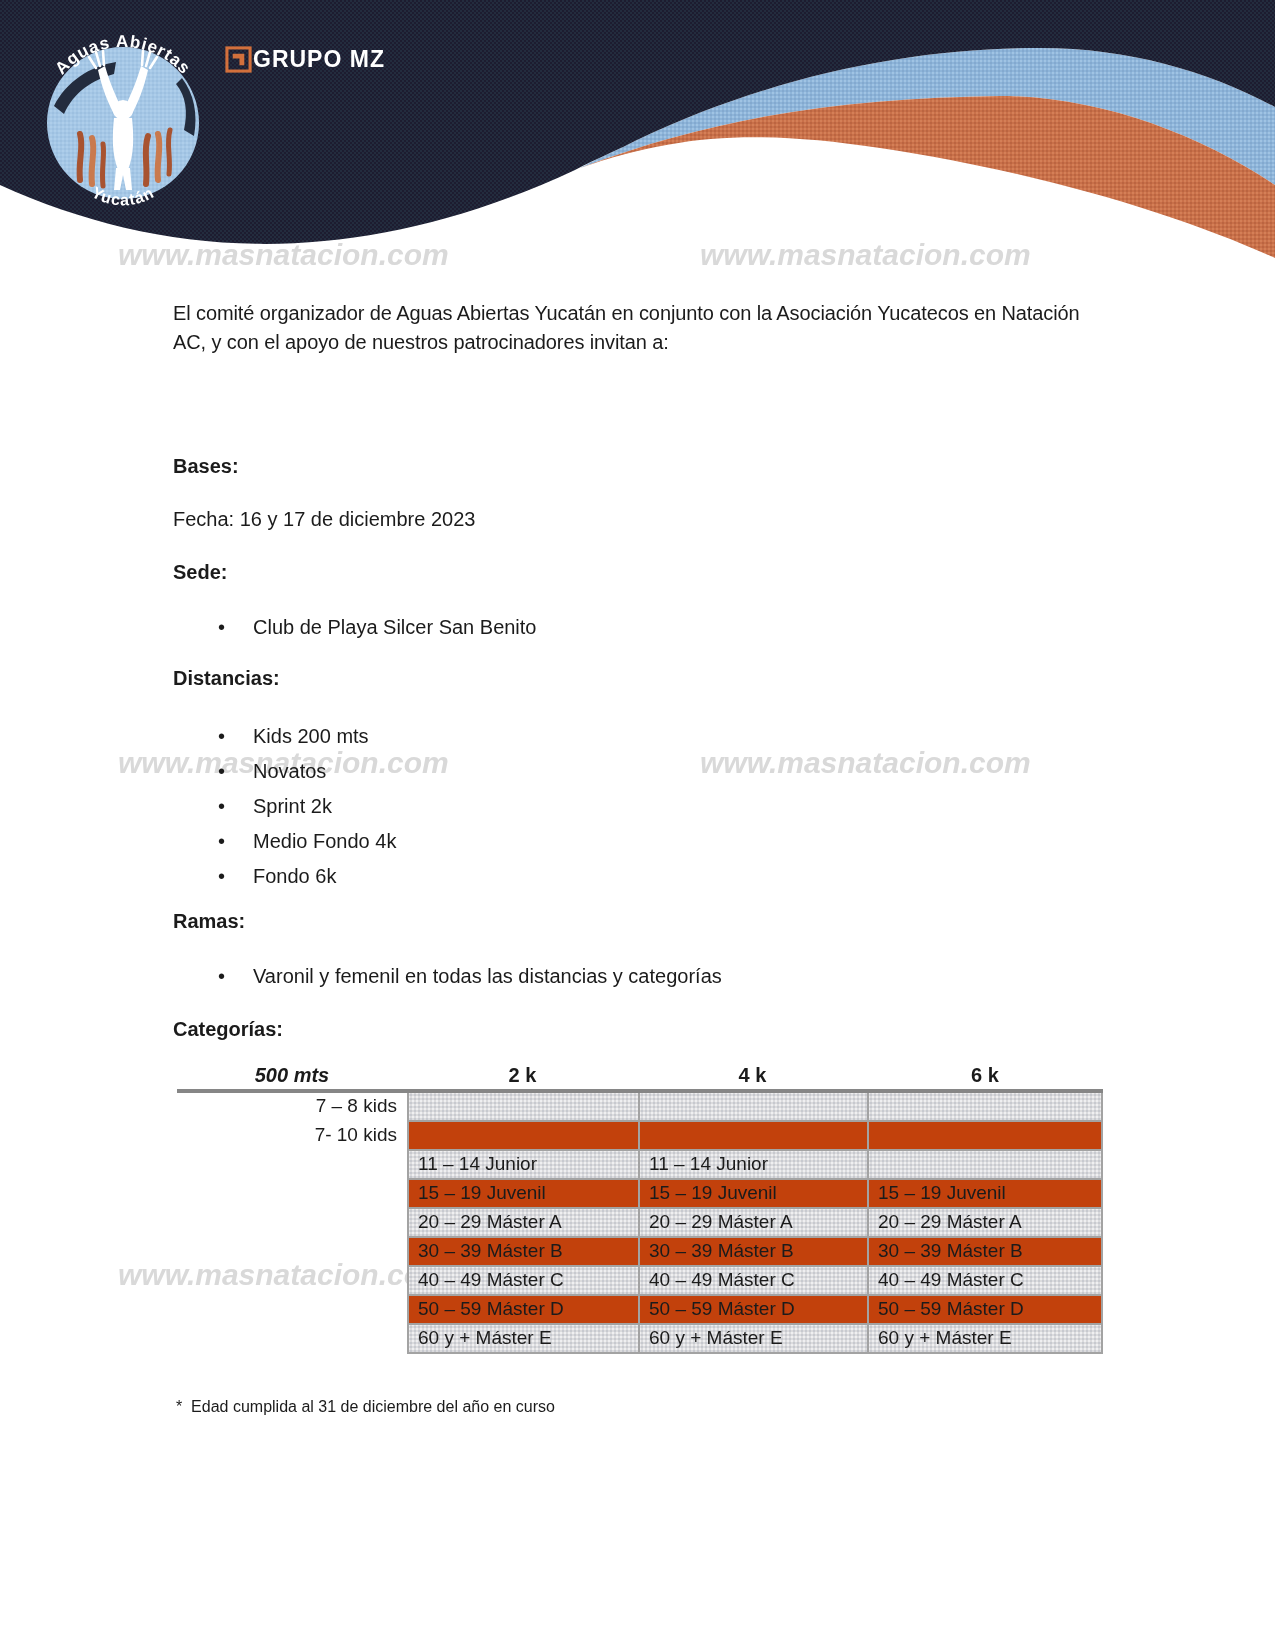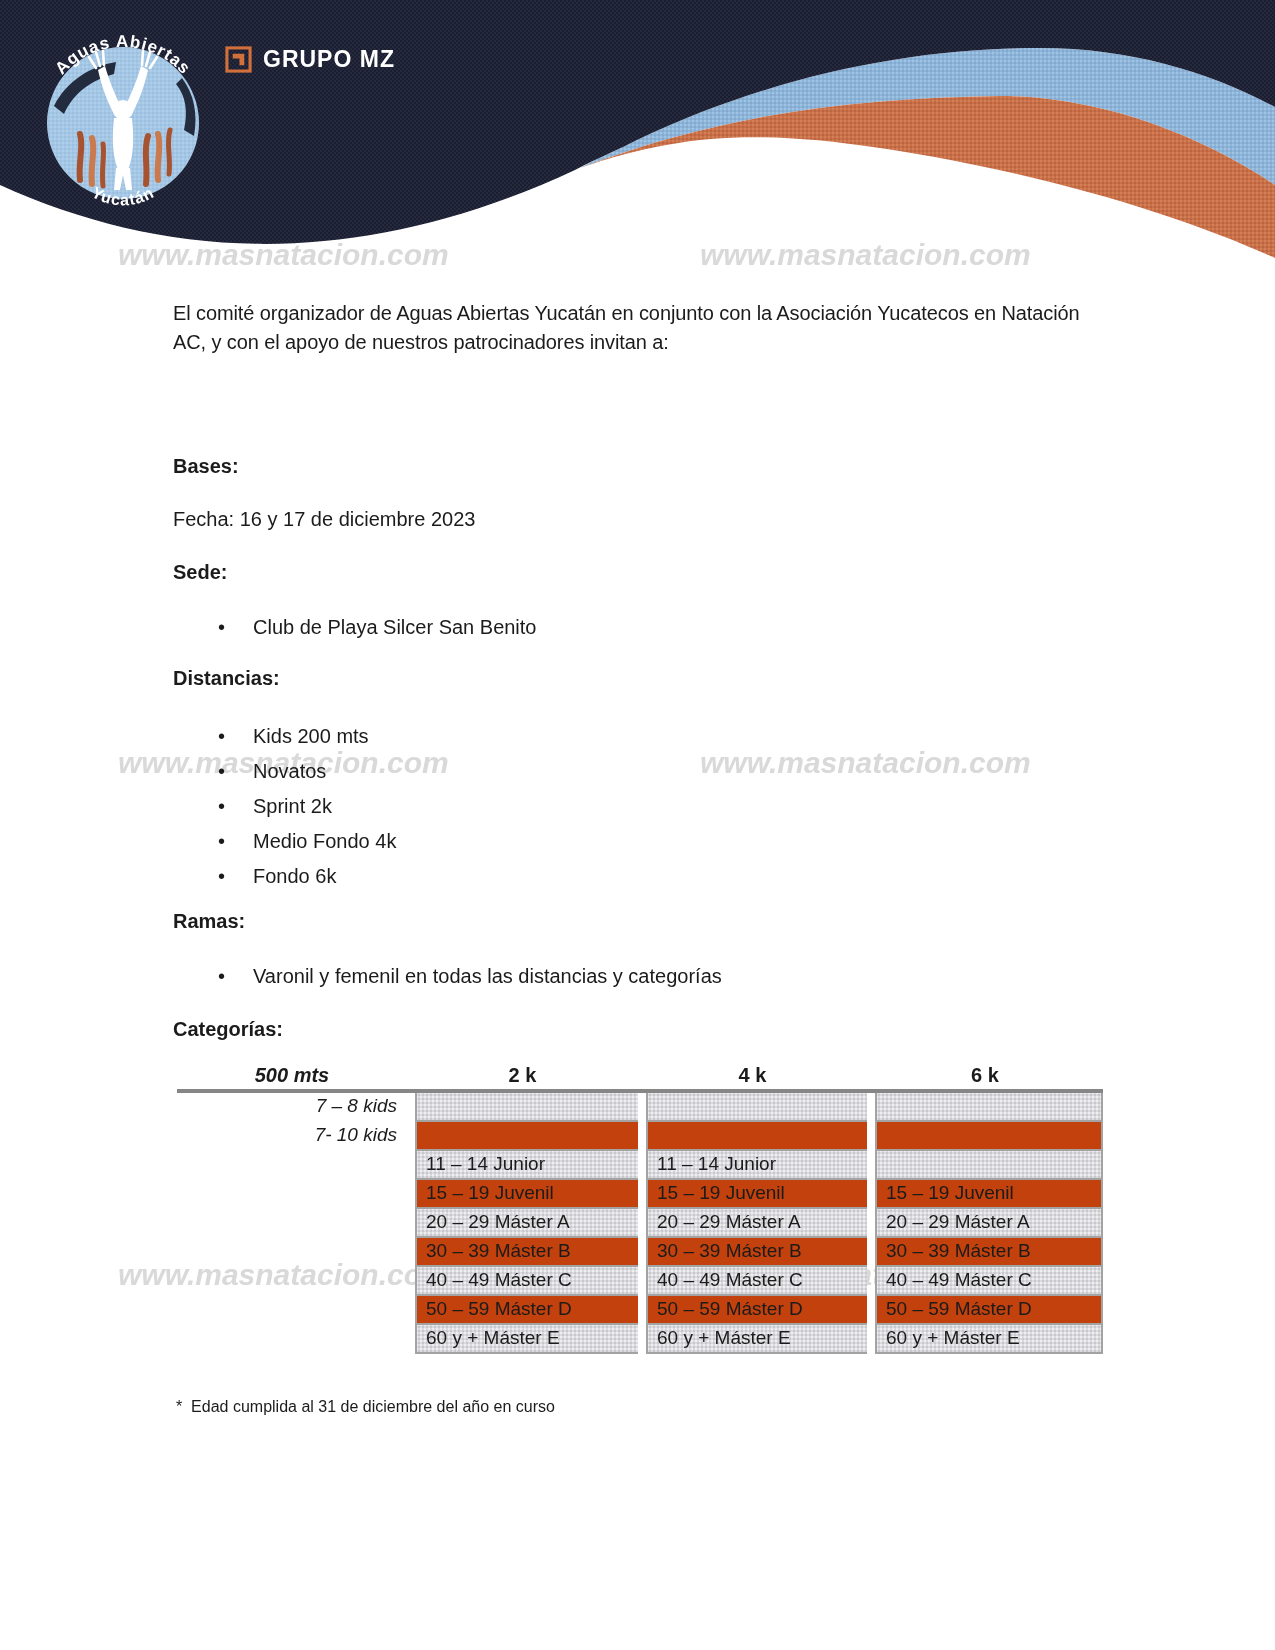--- a/index.html
+++ b/index.html
@@ -4,21 +4,21 @@
 <style>
   html,body{margin:0;padding:0;background:#777;}
   .page{
     position:relative;width:1275px;height:1650px;margin:0 auto;
     background:#ffffff;overflow:hidden;
     font-family:"Liberation Sans",sans-serif;color:#1b1b1b;
   }
   
   .hdr{position:absolute;left:0;top:0;z-index:0;display:block;}
   .logo{position:absolute;left:30px;top:18px;z-index:2;}
-  .brand{position:absolute;left:225px;top:46px;z-index:2;display:flex;align-items:center;gap:11px;}
+  .brand{position:absolute;left:225px;top:46px;z-index:2;display:flex;align-items:center;gap:1px;}
   .brand-label{color:#ffffff;font-weight:700;font-size:23px;letter-spacing:1px;}
   
   .wm{
     position:absolute;z-index:1;font-weight:700;font-size:30px;
     color:#d9d9d9;letter-spacing:0;white-space:nowrap;font-style:italic;
   }
   
   .blk{position:absolute;left:173px;z-index:2;}
   .para{width:935px;font-size:20px;line-height:29px;letter-spacing:-0.1px;}
   .h{font-weight:700;font-size:20px;line-height:29px;}
@@ -31,22 +31,22 @@
     display:grid;grid-template-columns:230px 231px 229px 236px;
     font-weight:700;font-size:20px;text-align:center;line-height:26px;
   }
   .thead .it{font-style:italic;}
   .tbl{
     position:absolute;left:177px;top:1089px;width:926px;z-index:2;
     border-top:4px solid #868686;
     display:grid;grid-template-columns:230px 231px 229px 236px;grid-auto-rows:29px;
   }
   .tbl > div{box-sizing:border-box;font-size:19px;line-height:26px;overflow:hidden;}
-  .c1{background:transparent;text-align:right;padding-right:10px;font-style:italic;}
-  .cd{border-left:2px solid #a3a3a3;border-bottom:2px solid #a3a3a3;padding-left:9px;margin-left:8px;}
+  .c1{background:transparent;text-align:right;padding-right:10px;}
+  .cd{border-left:2px solid #a3a3a3;border-bottom:2px solid #a3a3a3;padding-left:9px;}
   .cr{border-right:2px solid #a3a3a3;}
   .wh{background:#c2410c;}
   .sh{
     background-color:#dbdbdd;
     background-image:radial-gradient(#c7c9cf 1px, transparent 1.2px),
                      radial-gradient(#efeff1 1px, transparent 1.2px);
     background-size:4px 4px,4px 4px;background-position:0 0,2px 2px;
   }
   .footnote{position:absolute;left:176px;top:1398px;z-index:2;font-size:16px;white-space:pre-wrap;}
 </style>

